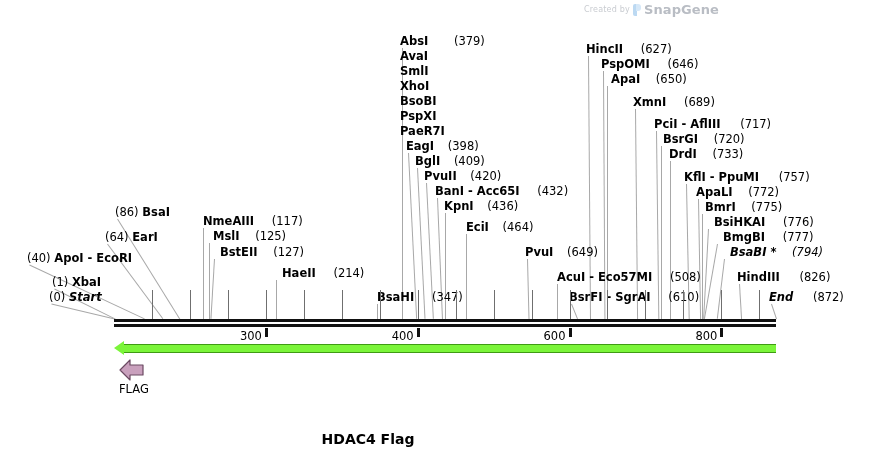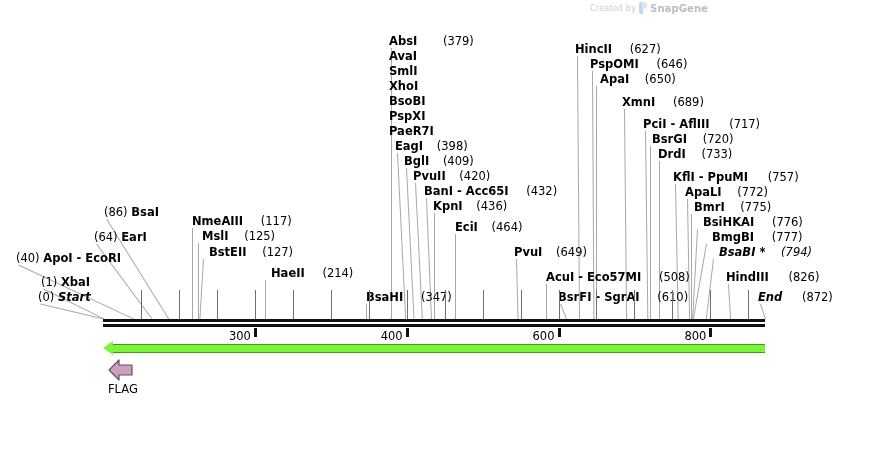--- a/index.html
+++ b/index.html
@@ -1,30 +1,30 @@
 <!DOCTYPE html>
 <html><head>
 <meta charset="utf-8">
 <style>
   html,body{margin:0;padding:0;}
   body{
     width:870px;height:471px;background:#ffffff;
     font-family:"DejaVu Sans","Liberation Sans",sans-serif;
     overflow:hidden;position:relative;
   }
-  #map{position:absolute;left:0;top:0;width:714px;height:471px;}
+  #map{position:absolute;left:11px;top:0;width:714px;height:471px;}
 
   
   .watermark{position:absolute;right:6px;top:2px;display:flex;align-items:center;gap:3px;}
   .wm-created{font-size:8px;color:#c9ccd1;letter-spacing:.2px;}
   .wm-logo{width:8px;height:12px;position:relative;}
   .wm-logo i{position:absolute;display:block;background:#bcd9f2;}
   .wm-logo i.a{left:0;top:0;width:4px;height:12px;border-radius:2px 0 0 2px;}
   .wm-logo i.b{left:3px;top:0;width:5px;height:7px;border-radius:0 3px 3px 0;background:#d6e8f8;}
-  .wm-name{font-size:10px;color:#b9bdc4;font-weight:600;letter-spacing:.1px;}
+  .wm-name{font-size:13px;color:#b9bdc4;font-weight:600;letter-spacing:.1px;}
 
   
   .lbl{position:absolute;white-space:nowrap;font-size:11.5px;line-height:12px;color:#000;}
   .lbl .nm{font-weight:bold;}
   .lbl .pos{font-weight:normal;}
   .lbl.ital .nm{font-style:italic;}
 
   
   .leader{position:absolute;background:#a8a8a8;width:1px;transform-origin:top center;}
 
@@ -173,13 +173,14 @@
     </div>
   <div id="track">
       <div class="green-body" style="left: 113px; top: 344px; width: 652px; height: 7px; background: rgb(123, 245, 58);"></div>
       <div class="green-head" style="left: 103px; top: 341px; border-top: 7px solid transparent; border-bottom: 7px solid transparent; border-right: 10px solid rgb(123, 245, 58);"></div>
       <svg width="32" height="26" class="flag-arrow" style="left: 108px; top: 357px; position: absolute;">
         <polygon points="1,13 11,3 11,8 24,8 24,18 11,18 11,23" fill="#c9a0bd" stroke="#6b4a62" stroke-width="1.2" stroke-linejoin="round"></polygon>
       </svg>
       <div class="flag-lbl" style="left: 108px; top: 382px;">FLAG</div>
     </div>
 
+  <div class="title" style="top:431px;">HDAC4 Flag</div>
 </div>
 
 </body></html>

